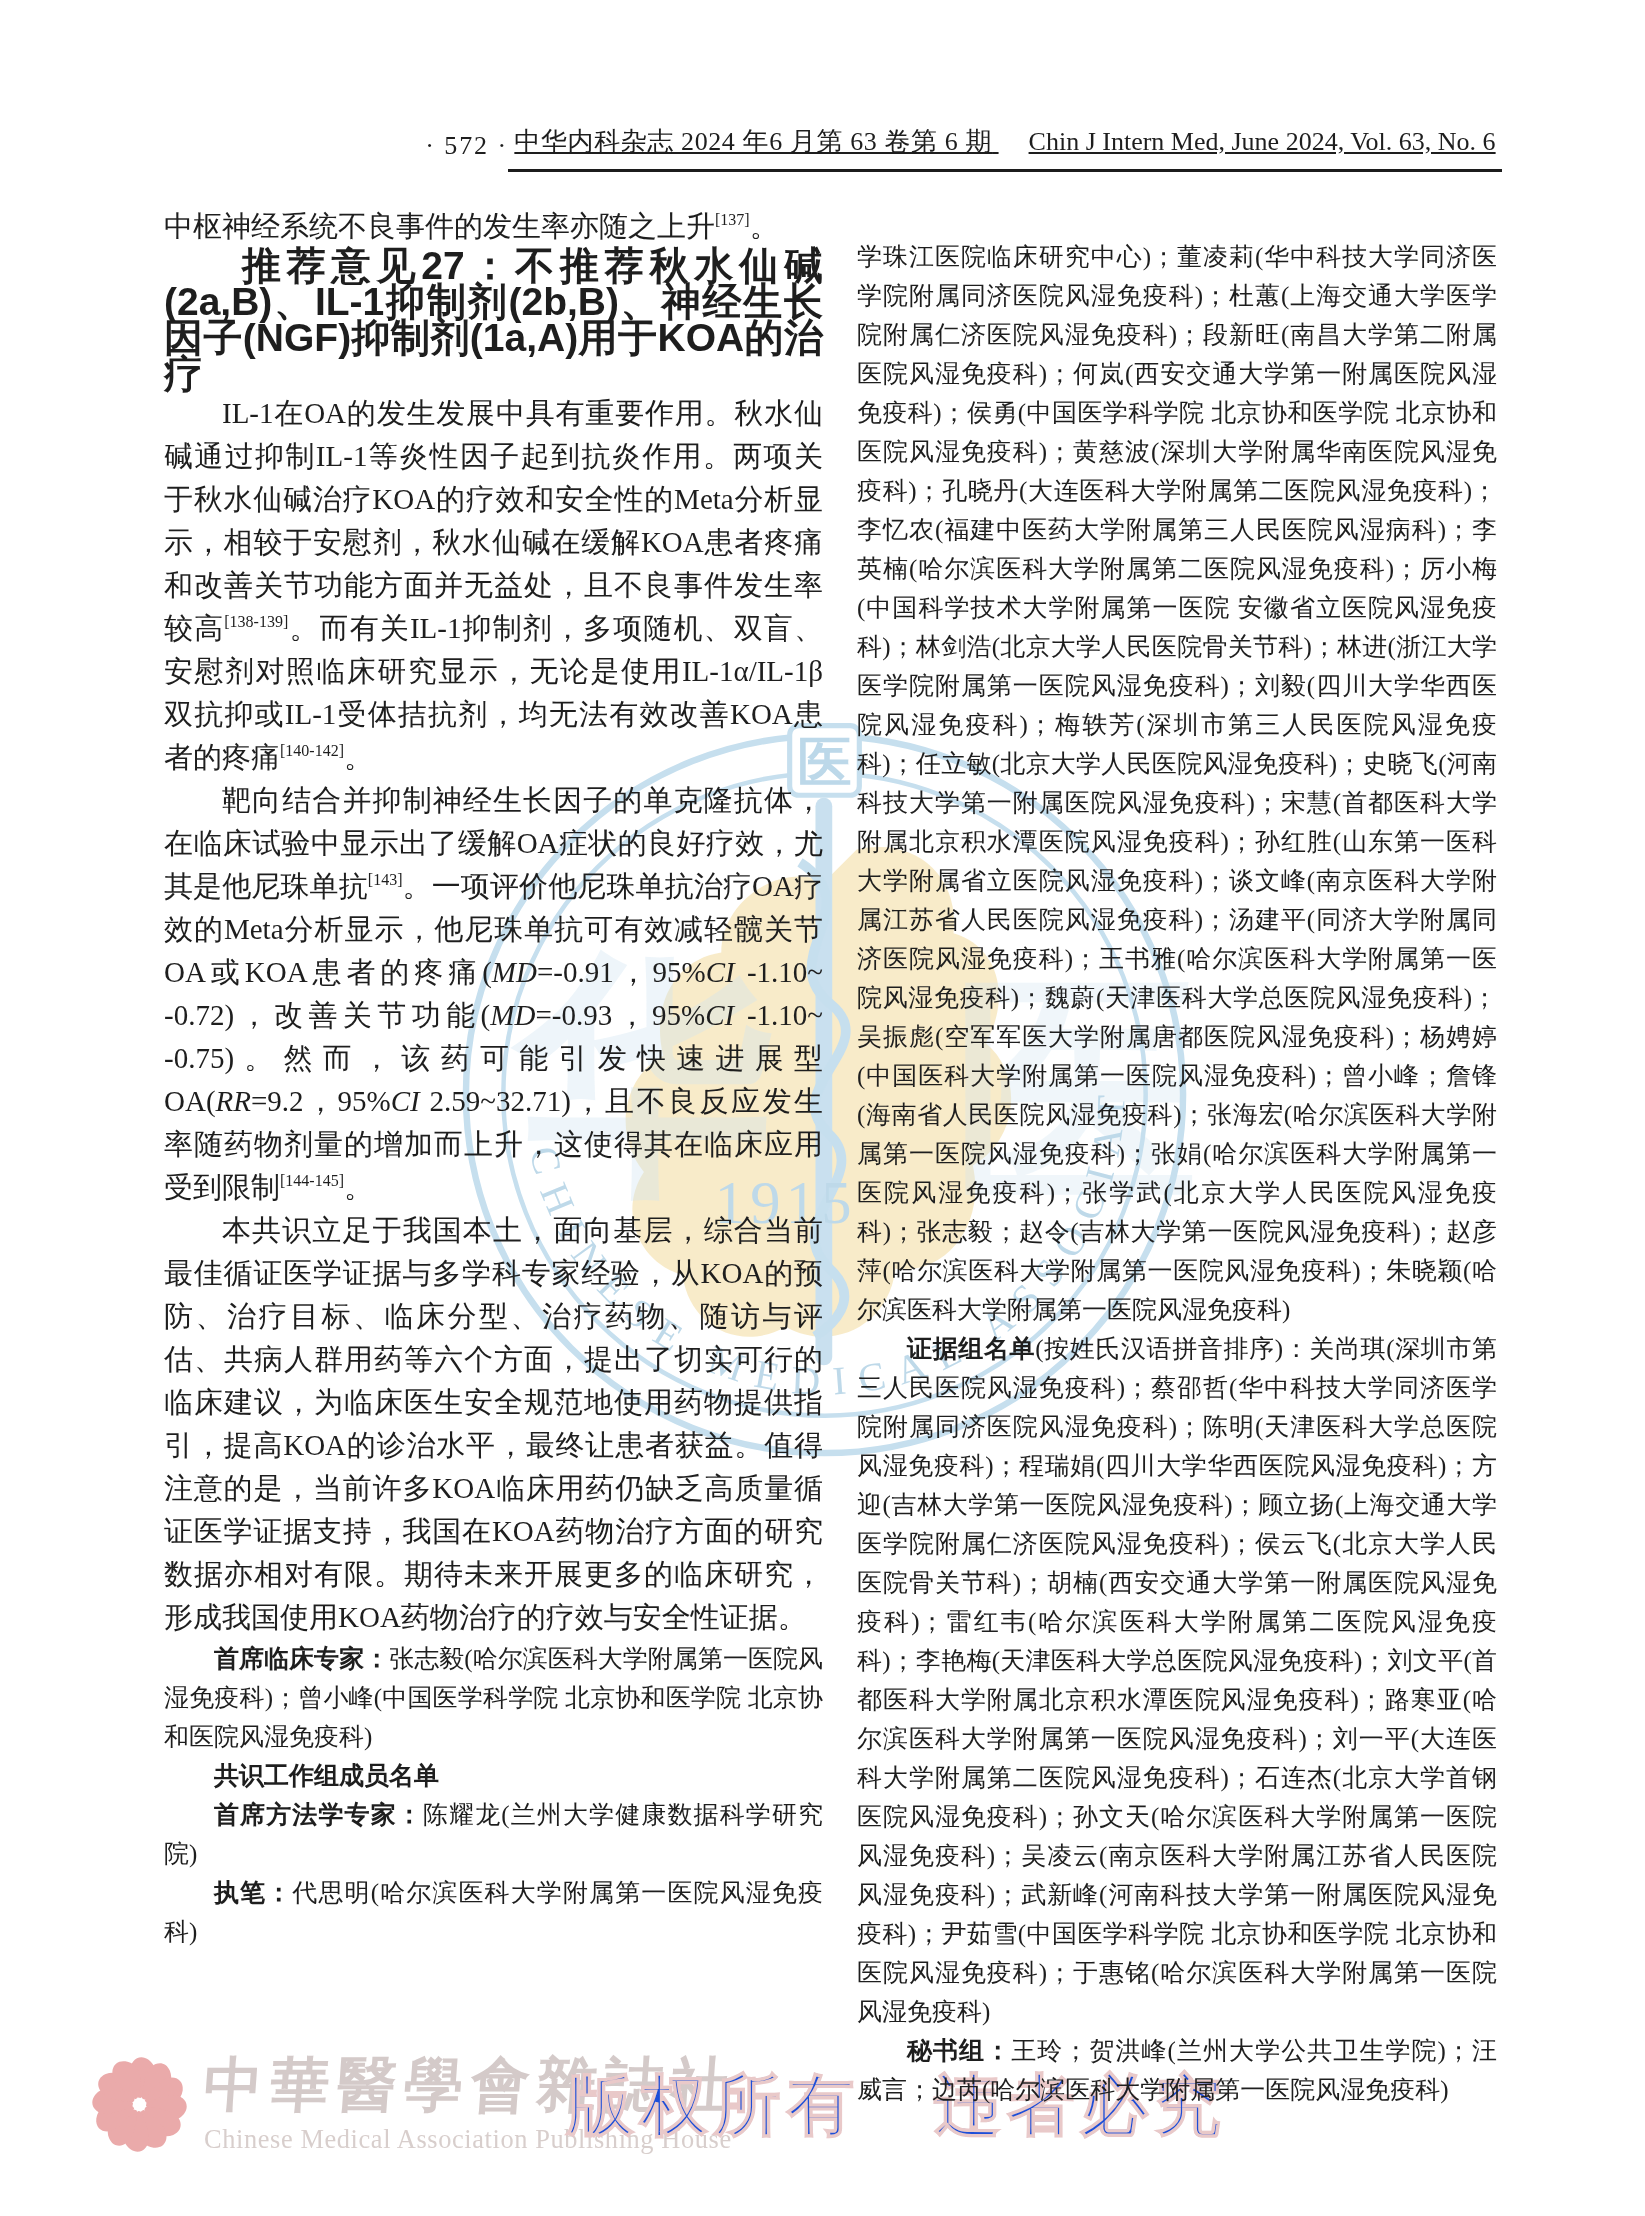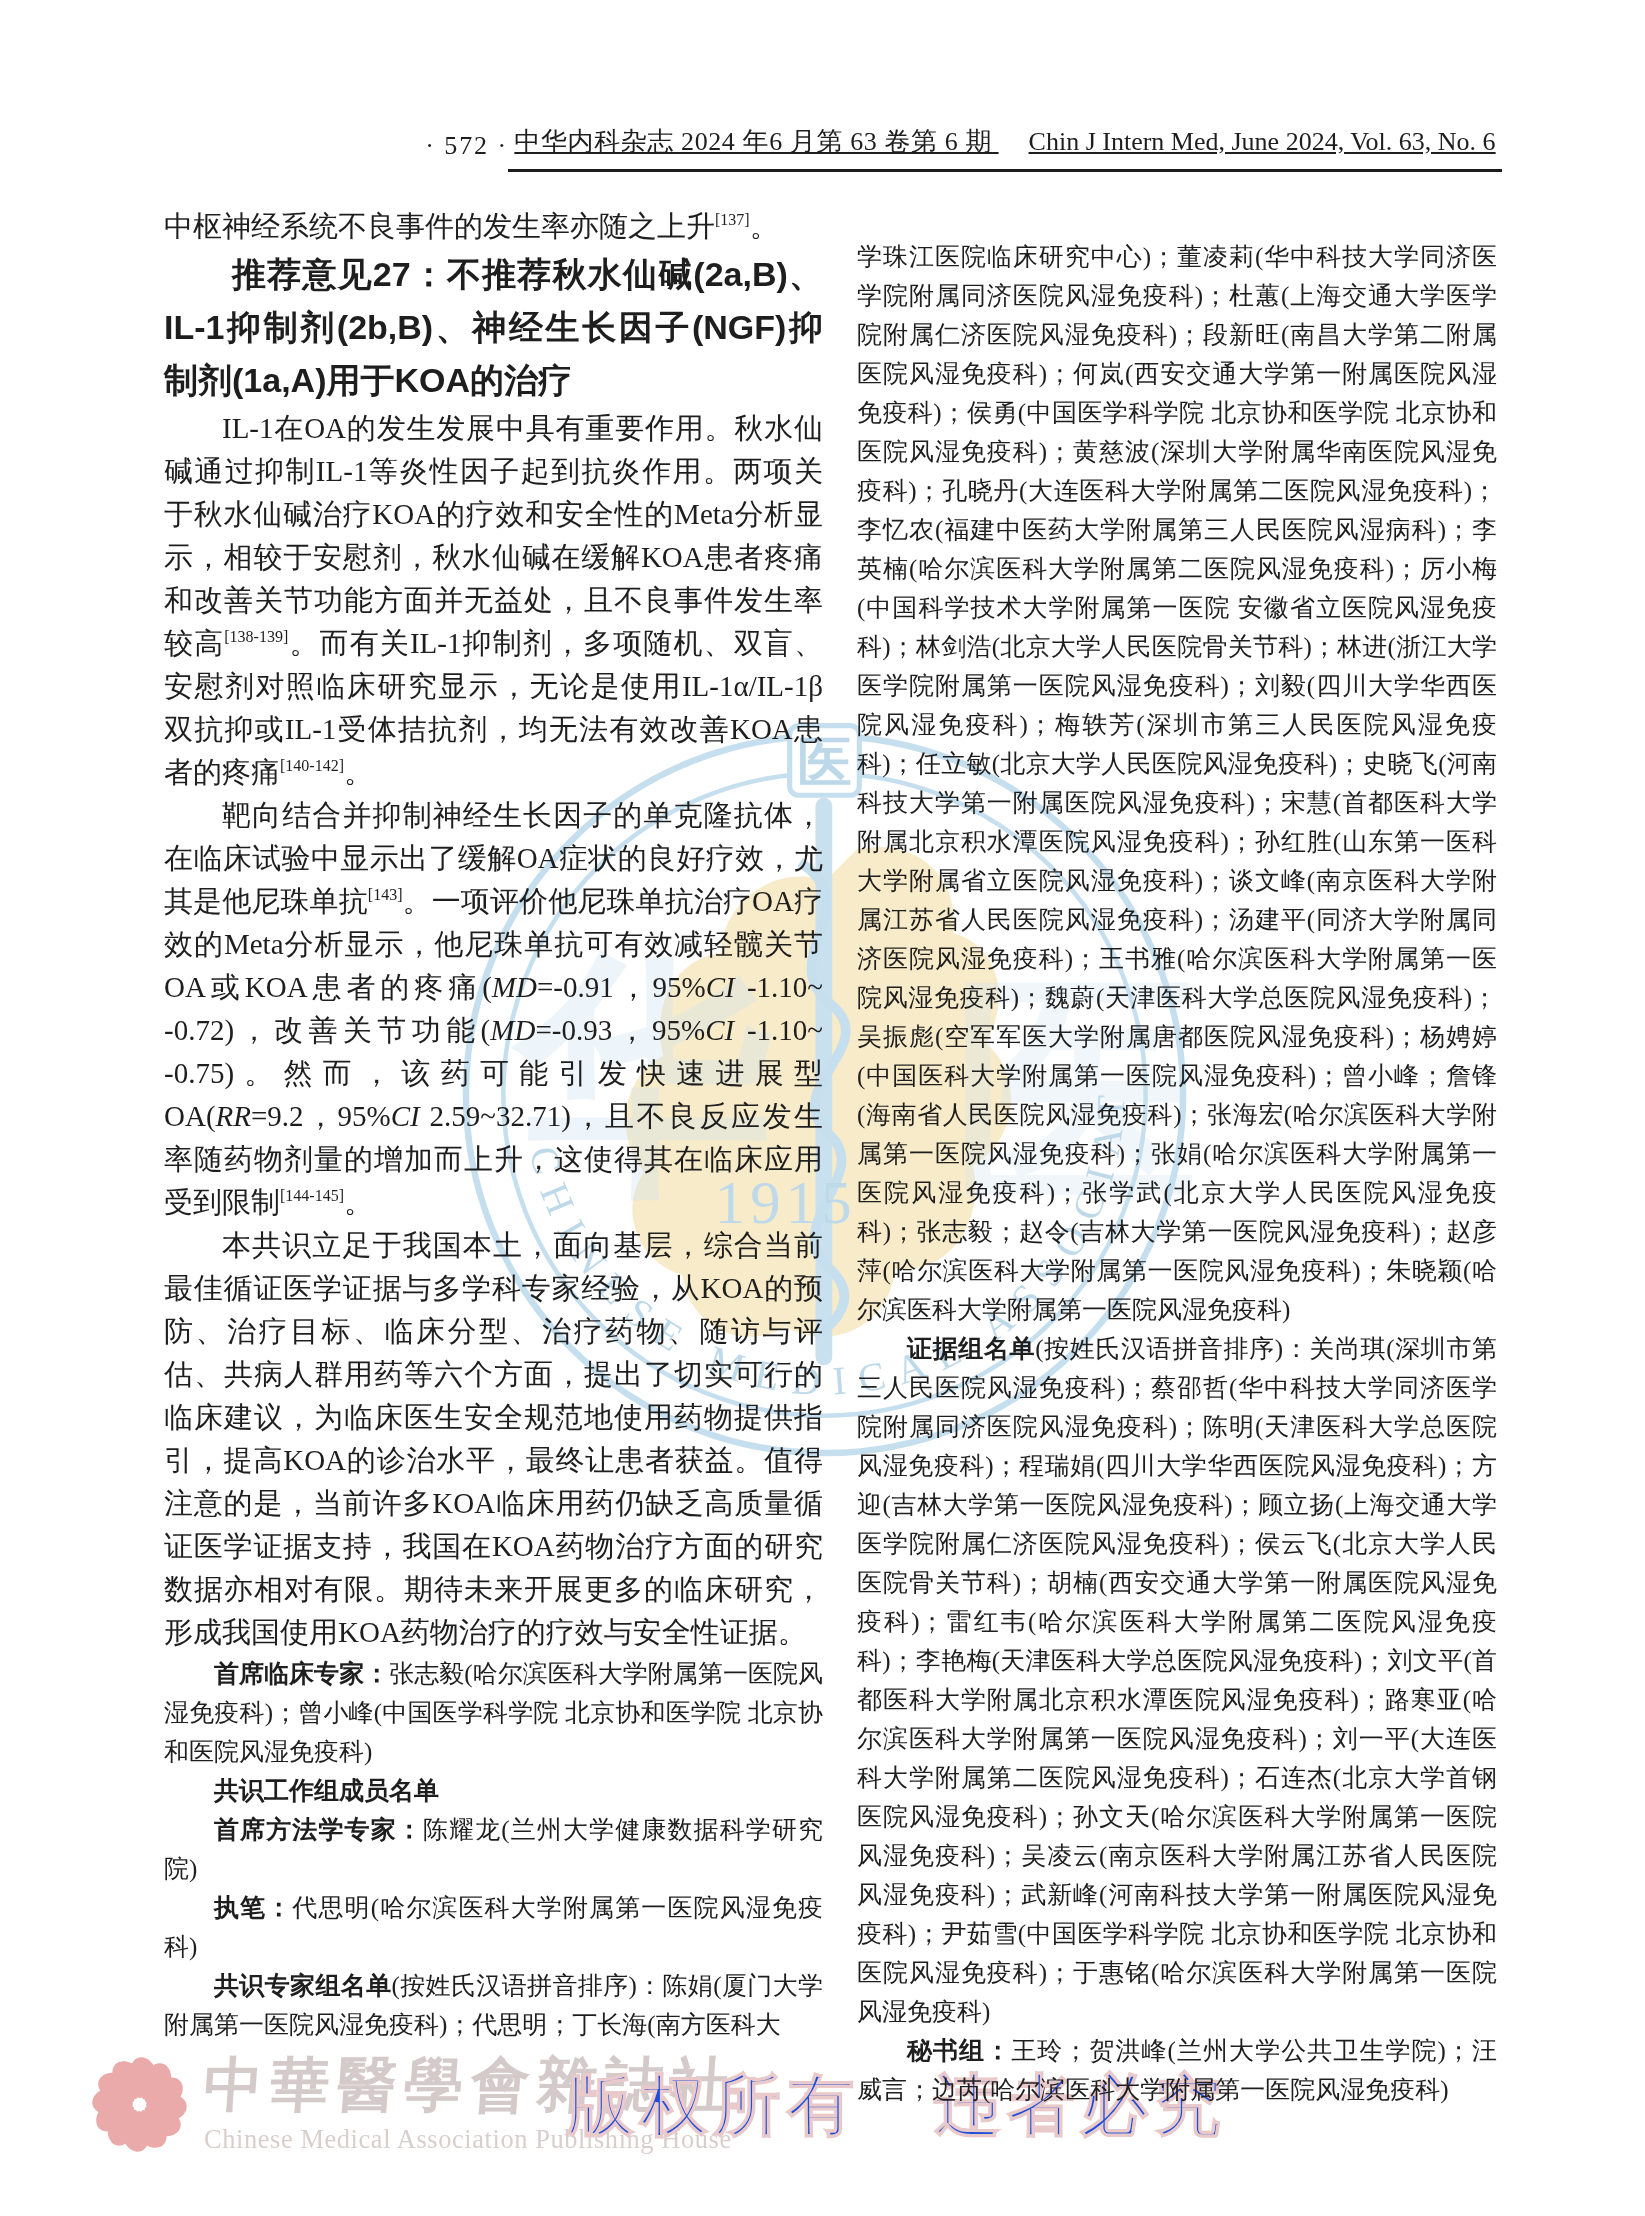--- a/index.html
+++ b/index.html
@@ -13,21 +13,21 @@
   .journal-line{white-space:nowrap;border-bottom:3.2px solid #1c1c1c;padding:0 6.4px 10.3px 6.4px;text-decoration:underline;}
   .jcn{letter-spacing:0.6px;}
   .jen{margin-left:30px;}
 
   
   .col{position:absolute;top:205px;text-align:justify;text-justify:inter-ideograph;z-index:3;}
   .col-left{left:164px;width:659px;}
   .col-right{left:857px;width:640px;margin-top:32px;}
   p.para{margin:0;padding:0;}
   .body{font-size:29px;line-height:43px;}
-  .body-bold{font-size:34px;line-height:53px;}
+  .body-bold{font-size:39px;line-height:36px;}
   .list{font-size:25px;line-height:39px;}
   .list-heading{font-size:25px;line-height:39px;margin-top:35px;}
   .indent{text-indent:2em;}
   .b{font-family:"Liberation Sans","DejaVu Sans",sans-serif;font-weight:700;}
   .i{font-style:italic;margin-top:20px;}
   sup{font-size:16px;line-height:0;vertical-align:super;letter-spacing:0;}
 
   
   .emblem{position:absolute;left:444px;top:714px;width:761px;height:761px;z-index:1;pointer-events:none;}
 
@@ -88,21 +88,20 @@
   <main class="col col-left">
       <p class="para body"><span>中枢神经系统不良事件的发生率亦随之上升</span><sup>[137]</sup><span>。</span></p>
       <p class="para body-bold indent"><span class="b">推荐意见27：不推荐秋水仙碱(2a,B)、IL-1抑制剂(2b,B)、神经生长因子(NGF)抑制剂(1a,A)用于KOA的治疗</span></p>
       <p class="para body indent"><span>IL-1在OA的发生发展中具有重要作用。秋水仙碱通过抑制IL-1等炎性因子起到抗炎作用。两项关于秋水仙碱治疗KOA的疗效和安全性的Meta分析显示，相较于安慰剂，秋水仙碱在缓解KOA患者疼痛和改善关节功能方面并无益处，且不良事件发生率较高</span><sup>[138-139]</sup><span>。而有关IL-1抑制剂，多项随机、双盲、安慰剂对照临床研究显示，无论是使用IL-1α/IL-1β双抗抑或IL-1受体拮抗剂，均无法有效改善KOA患者的疼痛</span><sup>[140-142]</sup><span>。</span></p>
       <p class="para body indent"><span>靶向结合并抑制神经生长因子的单克隆抗体，在临床试验中显示出了缓解OA症状的良好疗效，尤其是他尼珠单抗</span><sup>[143]</sup><span>。一项评价他尼珠单抗治疗OA疗效的Meta分析显示，他尼珠单抗可有效减轻髋关节OA或KOA患者的疼痛(</span><span class="i">MD</span><span>=-0.91，95%</span><span class="i">CI</span><span> -1.10~ -0.72)，改善关节功能(</span><span class="i">MD</span><span>=-0.93，95%</span><span class="i">CI</span><span> -1.10~ -0.75)。然而，该药可能引发快速进展型OA(</span><span class="i">RR</span><span>=9.2，95%</span><span class="i">CI</span><span> 2.59~32.71)，且不良反应发生率随药物剂量的增加而上升，这使得其在临床应用受到限制</span><sup>[144-145]</sup><span>。</span></p>
       <p class="para body indent"><span>本共识立足于我国本土，面向基层，综合当前最佳循证医学证据与多学科专家经验，从KOA的预防、治疗目标、临床分型、治疗药物、随访与评估、共病人群用药等六个方面，提出了切实可行的临床建议，为临床医生安全规范地使用药物提供指引，提高KOA的诊治水平，最终让患者获益。值得注意的是，当前许多KOA临床用药仍缺乏高质量循证医学证据支持，我国在KOA药物治疗方面的研究数据亦相对有限。期待未来开展更多的临床研究，形成我国使用KOA药物治疗的疗效与安全性证据。</span></p>
       <p class="para list indent"><span class="b">首席临床专家：</span><span>张志毅(哈尔滨医科大学附属第一医院风湿免疫科)；曾小峰(中国医学科学院 北京协和医学院 北京协和医院风湿免疫科)</span></p>
       <p class="para list-heading indent"><span class="b">共识工作组成员名单</span></p>
       <p class="para list indent"><span class="b">首席方法学专家：</span><span>陈耀龙(兰州大学健康数据科学研究院)</span></p>
       <p class="para list indent"><span class="b">执笔：</span><span>代思明(哈尔滨医科大学附属第一医院风湿免疫科)</span></p>
-      <p class="para list indent"><span class="b">共识专家组名单</span><span>(按姓氏汉语拼音排序)：陈娟(厦门大学附属第一医院风湿免疫科)；代思明；丁长海(南方医科大</span></p>
     </main>
   <main class="col col-right">
       <p class="para list"><span>学珠江医院临床研究中心)；董凌莉(华中科技大学同济医学院附属同济医院风湿免疫科)；杜蕙(上海交通大学医学院附属仁济医院风湿免疫科)；段新旺(南昌大学第二附属医院风湿免疫科)；何岚(西安交通大学第一附属医院风湿免疫科)；侯勇(中国医学科学院 北京协和医学院 北京协和医院风湿免疫科)；黄慈波(深圳大学附属华南医院风湿免疫科)；孔晓丹(大连医科大学附属第二医院风湿免疫科)；李忆农(福建中医药大学附属第三人民医院风湿病科)；李英楠(哈尔滨医科大学附属第二医院风湿免疫科)；厉小梅(中国科学技术大学附属第一医院 安徽省立医院风湿免疫科)；林剑浩(北京大学人民医院骨关节科)；林进(浙江大学医学院附属第一医院风湿免疫科)；刘毅(四川大学华西医院风湿免疫科)；梅轶芳(深圳市第三人民医院风湿免疫科)；任立敏(北京大学人民医院风湿免疫科)；史晓飞(河南科技大学第一附属医院风湿免疫科)；宋慧(首都医科大学附属北京积水潭医院风湿免疫科)；孙红胜(山东第一医科大学附属省立医院风湿免疫科)；谈文峰(南京医科大学附属江苏省人民医院风湿免疫科)；汤建平(同济大学附属同济医院风湿免疫科)；王书雅(哈尔滨医科大学附属第一医院风湿免疫科)；魏蔚(天津医科大学总医院风湿免疫科)；吴振彪(空军军医大学附属唐都医院风湿免疫科)；杨娉婷(中国医科大学附属第一医院风湿免疫科)；曾小峰；詹锋(海南省人民医院风湿免疫科)；张海宏(哈尔滨医科大学附属第一医院风湿免疫科)；张娟(哈尔滨医科大学附属第一医院风湿免疫科)；张学武(北京大学人民医院风湿免疫科)；张志毅；赵令(吉林大学第一医院风湿免疫科)；赵彦萍(哈尔滨医科大学附属第一医院风湿免疫科)；朱晓颖(哈尔滨医科大学附属第一医院风湿免疫科)</span></p>
       <p class="para list indent"><span class="b">证据组名单</span><span>(按姓氏汉语拼音排序)：关尚琪(深圳市第三人民医院风湿免疫科)；蔡邵哲(华中科技大学同济医学院附属同济医院风湿免疫科)；陈明(天津医科大学总医院风湿免疫科)；程瑞娟(四川大学华西医院风湿免疫科)；方迎(吉林大学第一医院风湿免疫科)；顾立扬(上海交通大学医学院附属仁济医院风湿免疫科)；侯云飞(北京大学人民医院骨关节科)；胡楠(西安交通大学第一附属医院风湿免疫科)；雷红韦(哈尔滨医科大学附属第二医院风湿免疫科)；李艳梅(天津医科大学总医院风湿免疫科)；刘文平(首都医科大学附属北京积水潭医院风湿免疫科)；路寒亚(哈尔滨医科大学附属第一医院风湿免疫科)；刘一平(大连医科大学附属第二医院风湿免疫科)；石连杰(北京大学首钢医院风湿免疫科)；孙文天(哈尔滨医科大学附属第一医院风湿免疫科)；吴凌云(南京医科大学附属江苏省人民医院风湿免疫科)；武新峰(河南科技大学第一附属医院风湿免疫科)；尹茹雪(中国医学科学院 北京协和医学院 北京协和医院风湿免疫科)；于惠铭(哈尔滨医科大学附属第一医院风湿免疫科)</span></p>
       <p class="para list indent"><span class="b">秘书组：</span><span>王玲；贺洪峰(兰州大学公共卫生学院)；汪威言；边芮(哈尔滨医科大学附属第一医院风湿免疫科)</span></p>
     </main>
 
   <div class="publisher">
     <svg class="flower" viewBox="0 0 150 150" aria-hidden="true">
       <g transform="translate(75,75)">

